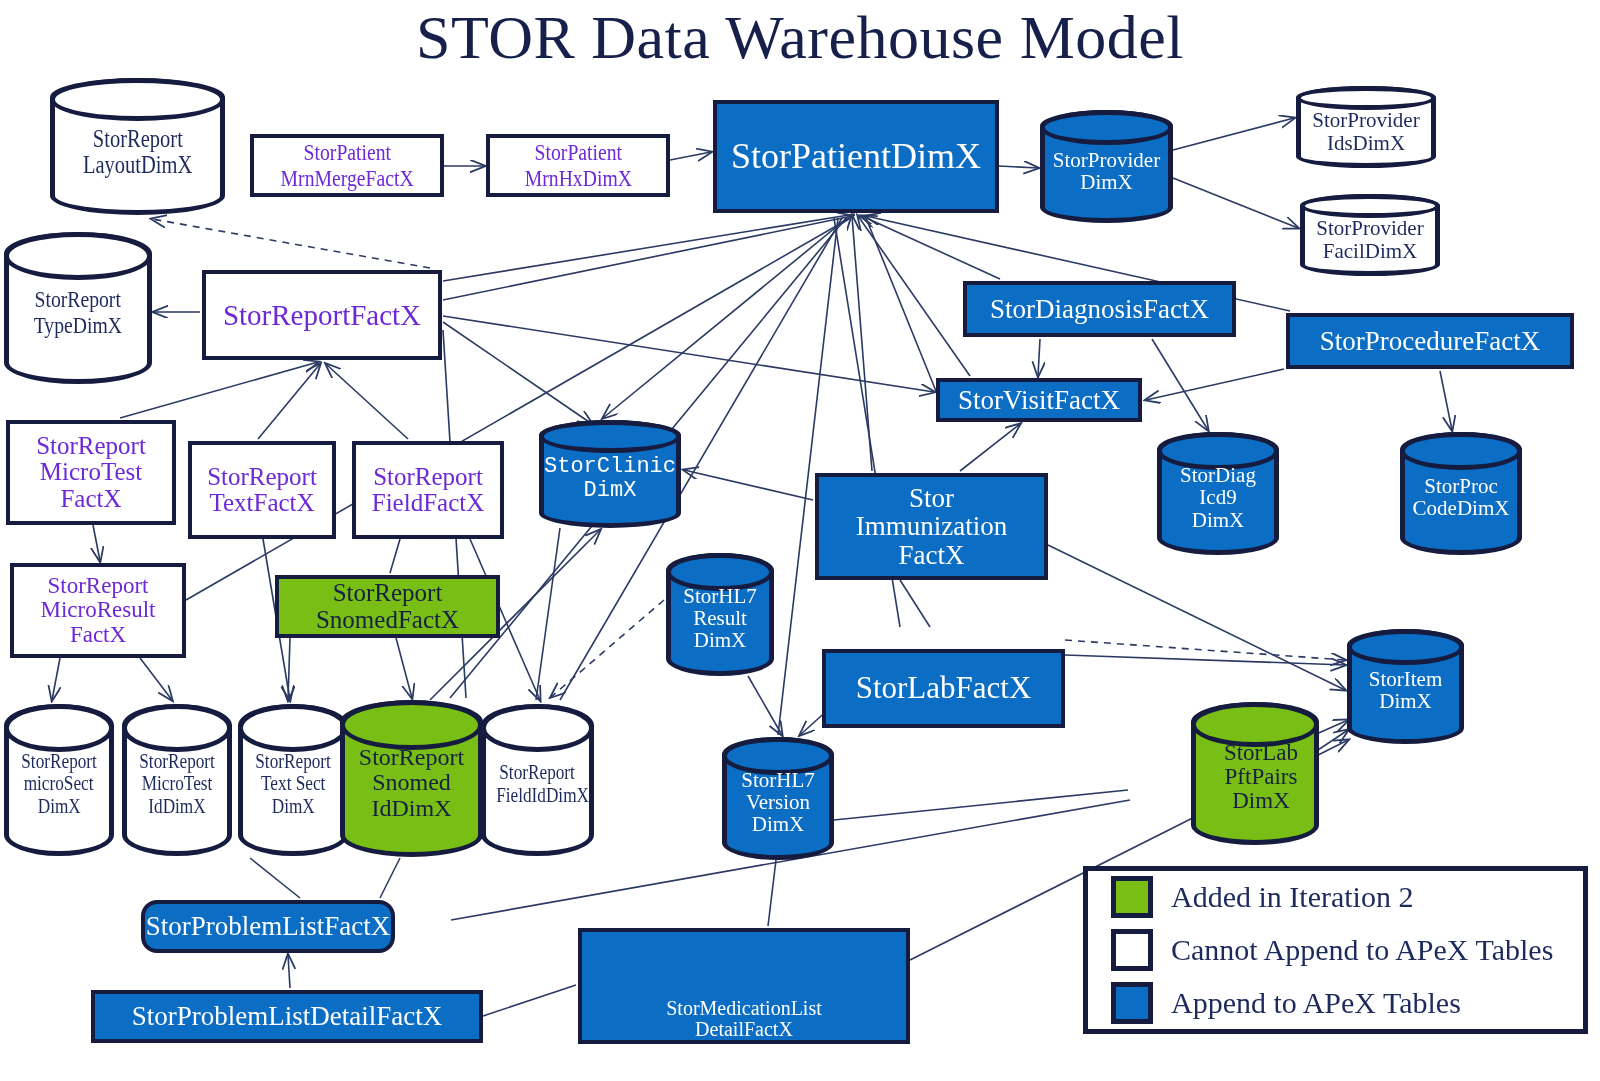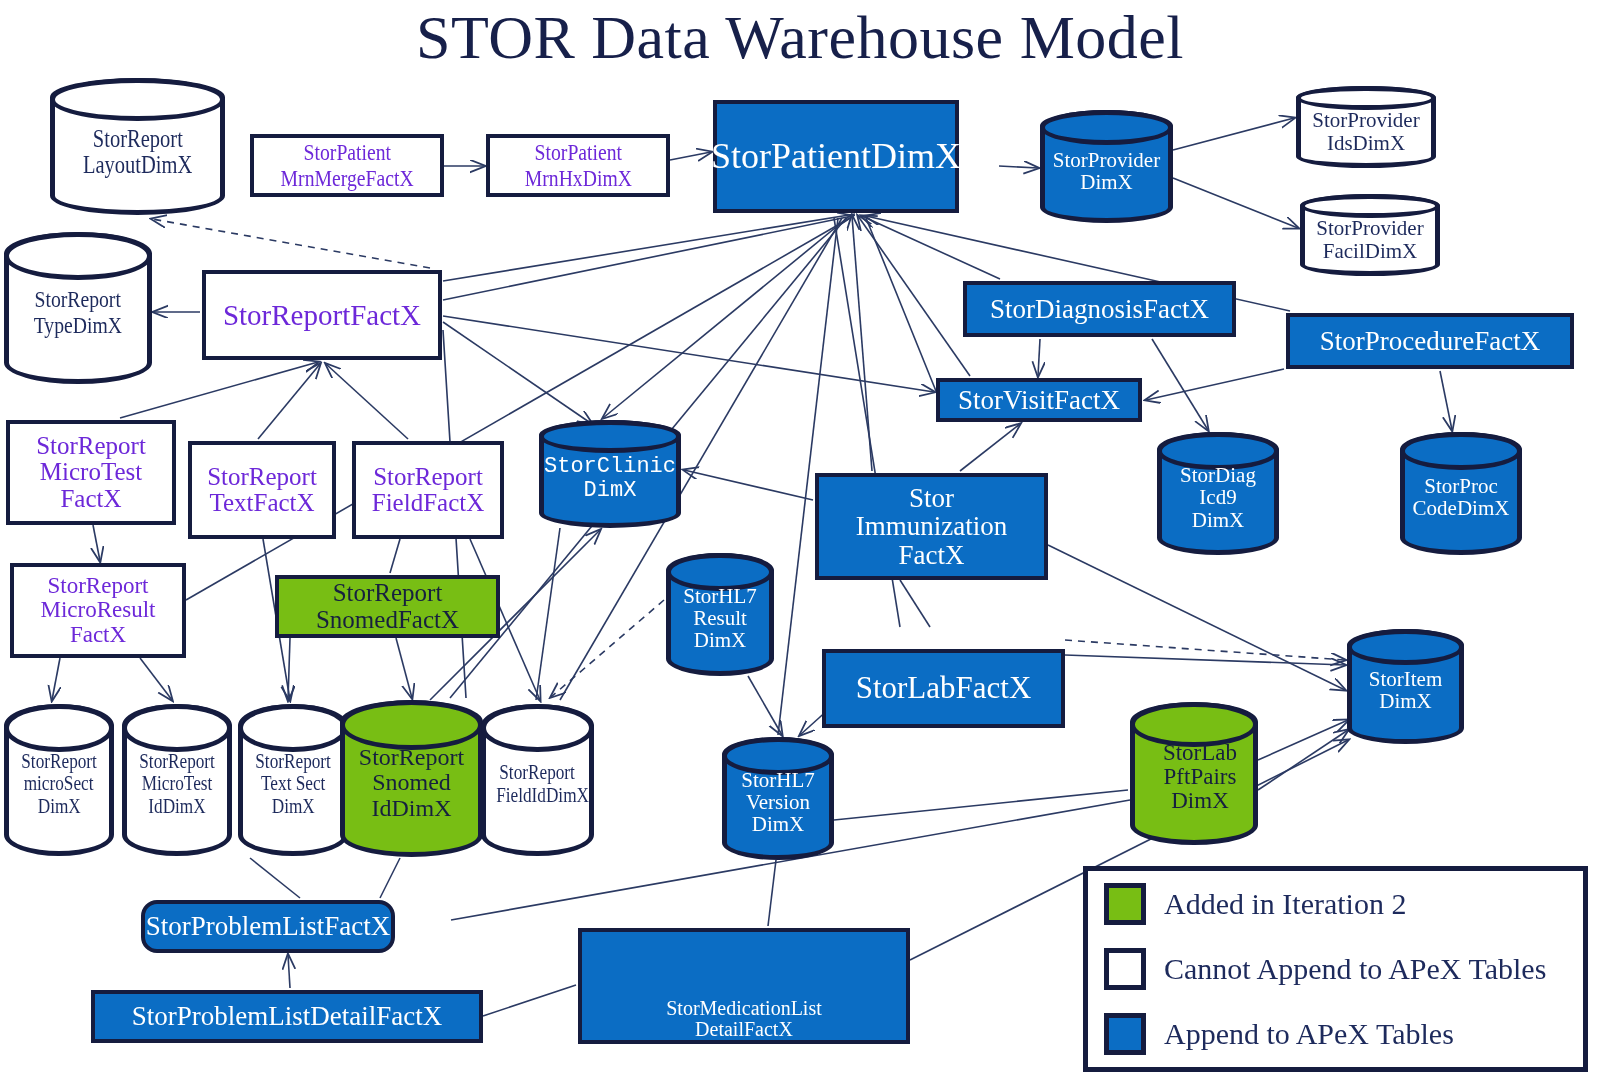--- a/index.html
+++ b/index.html
@@ -28,22 +28,22 @@
   .cyl.white{background:#ffffff;color:#1d2a5c;}
   .cyl.blue{background:#0b6dc4;color:#ffffff;}
   .cyl.green{background:#78be14;color:#16203f;}
   .cyl .cap{position:absolute;left:-5px;right:-5px;top:-5px;height:34%;
             border:5px solid #151c3f;border-radius:50%;box-sizing:border-box;background:inherit;}
   .cyl .lbl{position:relative;z-index:2;width:100%;padding-top:7%;}
 
   .condensed{transform:scaleX(0.82);transform-origin:center;display:inline-block;}
 
   
-  #legend{position:absolute;left:1083px;top:866px;width:505px;height:206px;
-          border:5px solid #151c3f;background:#fff;box-sizing:border-box;}
+  #legend{position:absolute;left:1083px;top:866px;width:505px;height:168px;
+          border:5px solid #151c3f;background:#fff;box-sizing:border-box;padding-left:7px;}
   .lg-row{display:flex;align-items:center;height:33.33%;padding-left:16px;}
   .sw{width:42px;height:42px;border:5px solid #151c3f;box-sizing:border-box;margin-right:18px;flex:none;}
   .sw.green{background:#78be14;}
   .sw.blue{background:#0b6dc4;}
   .sw.white{background:#fff;}
   .lg-txt{font-size:30px;color:#1d2a5c;font-family:"Liberation Serif",serif;white-space:nowrap;}
 </style>
 </head>
 <body>
 
@@ -133,21 +133,21 @@
           <div><span class="condensed">StorPatient</span></div>
           <div><span class="condensed">MrnMergeFactX</span></div>
         </span>
       </div>
       <div class="node rect white" style="left: 486px; top: 134px; width: 184px; height: 63px; font-size: 24px;">
         <span>
           <div><span class="condensed">StorPatient</span></div>
           <div><span class="condensed">MrnHxDimX</span></div>
         </span>
       </div>
-      <div class="node rect blue" style="left: 713px; top: 100px; width: 246px; height: 113px; font-size: 36px;">
+      <div class="node rect blue" style="left: 713px; top: 100px; width: 286px; height: 113px; font-size: 36px;">
         <span>
           <div><span>StorPatientDimX</span></div>
         </span>
       </div>
       <div class="node cyl blue" style="left: 1040px; top: 110px; width: 133px; height: 113px; font-size: 21px;">
         <span class="cap" style="background: rgb(11, 109, 196);"></span>
         <span class="lbl">
           <div><span>StorProvider</span></div>
           <div><span>DimX</span></div>
         </span>
@@ -267,21 +267,21 @@
           <div><span>StorLabFactX</span></div>
         </span>
       </div>
       <div class="node cyl blue" style="left: 1347px; top: 629px; width: 117px; height: 115px; font-size: 21px;">
         <span class="cap" style="background: rgb(11, 109, 196);"></span>
         <span class="lbl">
           <div><span>StorItem</span></div>
           <div><span>DimX</span></div>
         </span>
       </div>
-      <div class="node cyl green" style="left: 1130px; top: 702px; width: 128px; height: 143px; font-size: 23px; padding-left: 12px;">
+      <div class="node cyl green" style="left: 1191px; top: 702px; width: 128px; height: 143px; font-size: 23px; padding-left: 12px;">
         <span class="cap" style="background: rgb(120, 190, 20);"></span>
         <span class="lbl">
           <div><span>StorLab</span></div>
           <div><span>PftPairs</span></div>
           <div><span>DimX</span></div>
         </span>
       </div>
       <div class="node cyl white" style="left: 4px; top: 704px; width: 110px; height: 152px; font-size: 21px;">
         <span class="cap" style="background: rgb(255, 255, 255);"></span>
         <span class="lbl">

